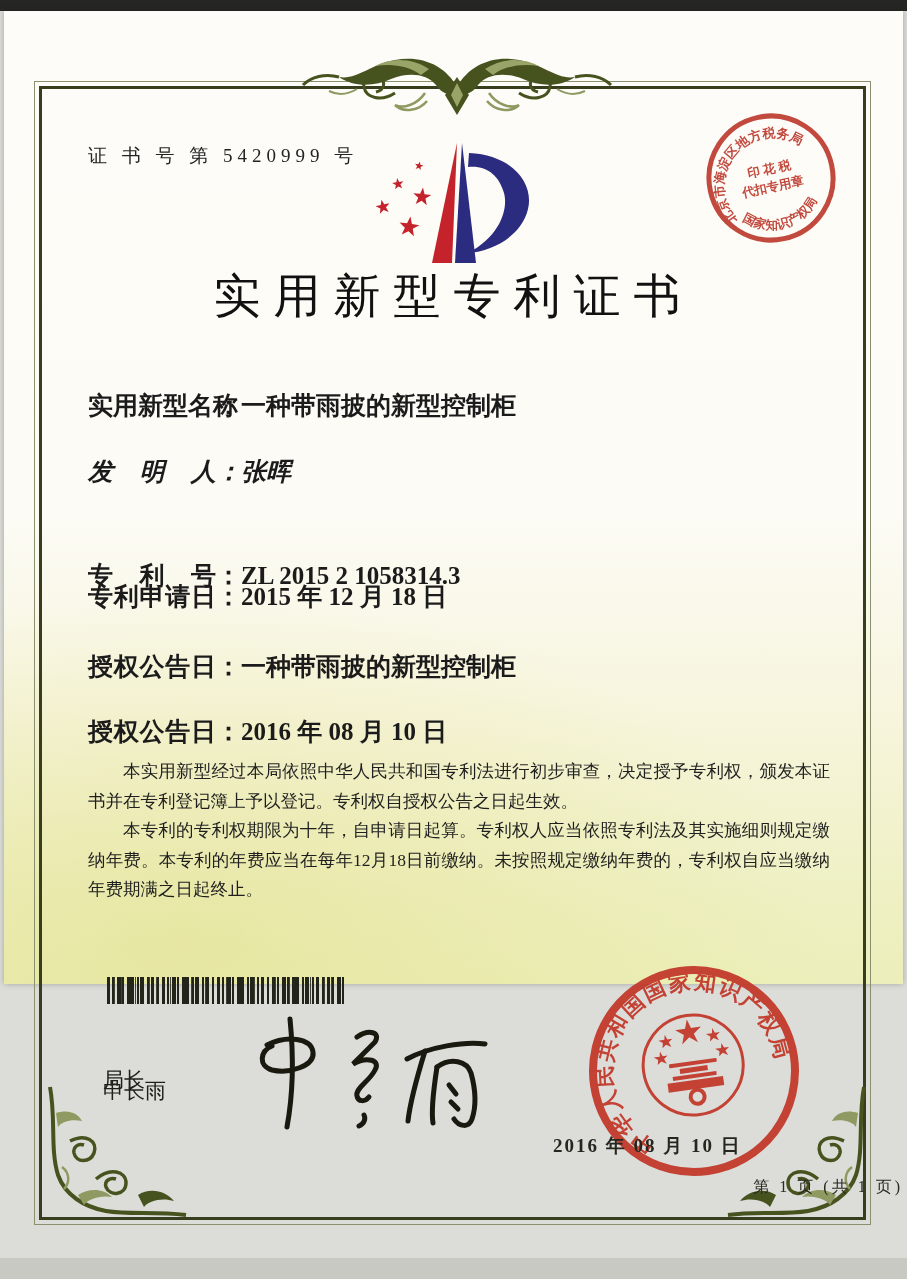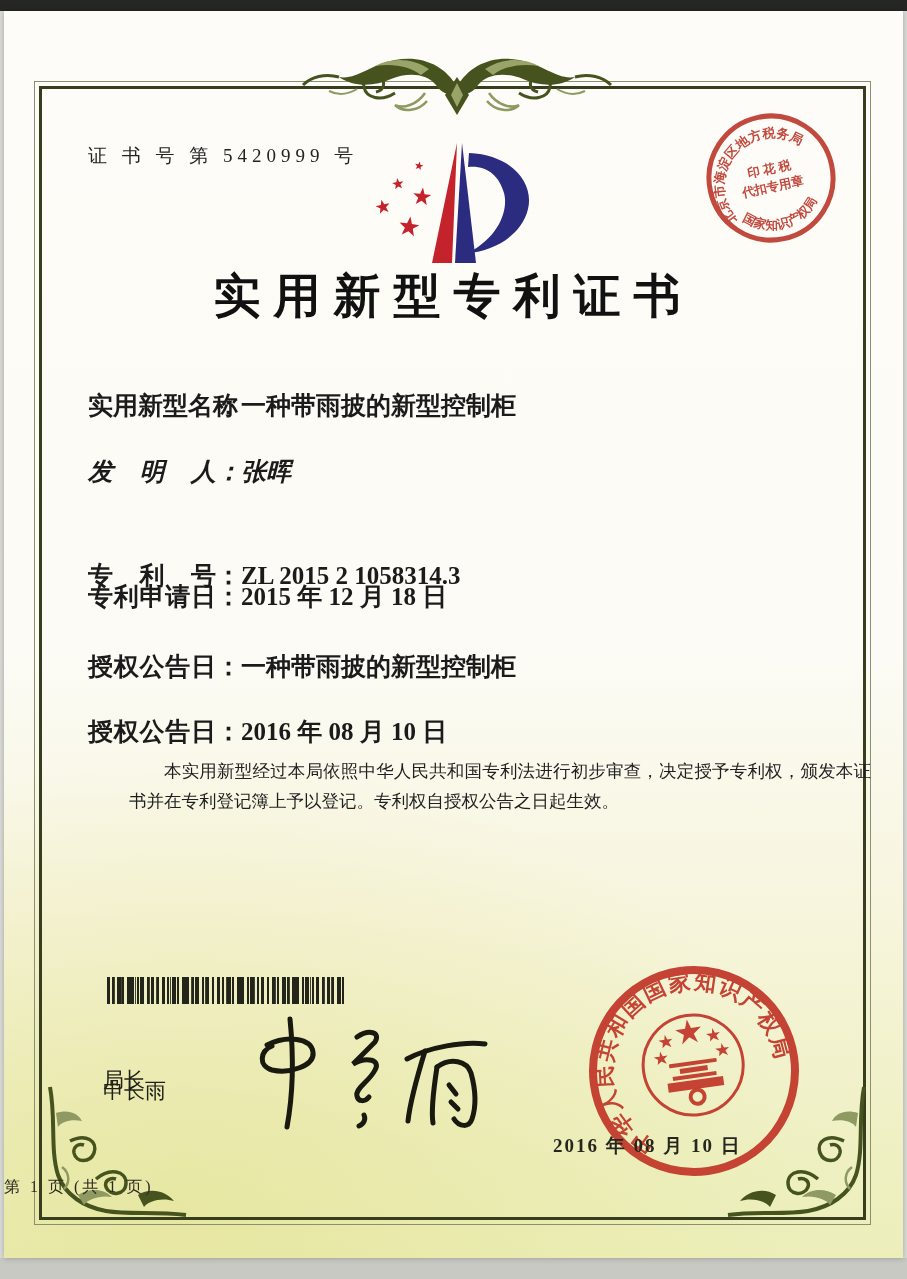--- a/index.html
+++ b/index.html
@@ -1,71 +1,71 @@
 <!DOCTYPE html>
 <html><head>
 <meta charset="utf-8">
 <style>
   html,body{margin:0;padding:0;}
   body{width:907px;height:1279px;overflow:hidden;background:#dcdcd8;
        font-family:"Liberation Serif","DejaVu Serif",serif;position:relative;}
   .photo-strip-top{position:absolute;left:0;top:0;width:907px;height:11px;background:#262624;}
   .photo-strip-bottom{position:absolute;left:0;top:1258px;width:907px;height:21px;background:#c9c9c4;}
-  .paper{position:absolute;left:4px;top:11px;width:899px;height:1247px;
+  .paper{position:absolute;left:4px;top:11px;width:899px;height:973px;
          background:
            radial-gradient(120% 60% at 20% 96%, rgba(226,224,140,.55) 0%, rgba(226,224,140,0) 60%),
            linear-gradient(180deg,#fdfcf8 0%,#fcfbf5 52%,#f7f5dd 72%,#eef0c2 92%,#ecefba 100%);
          box-shadow:0 0 6px rgba(0,0,0,.25);}
   
   .frame{position:absolute;left:30px;top:70px;width:835px;height:1142px;
          border:1px solid #8a8f6d;}
   .frame-inner{position:absolute;left:4px;top:4px;right:4px;bottom:4px;border:3px solid #363e1e;}
   .flourish-top{position:absolute;left:253px;top:24px;width:400px;height:96px;}
   .corner-flourish{position:absolute;width:150px;height:148px;}
   .corner-flourish.left{left:38px;top:1072px;}
   .corner-flourish.right{left:718px;top:1072px;transform:scaleX(-1);}
   
   .cert-no{position:absolute;left:84px;top:132px;font-size:19px;letter-spacing:5px;color:#232323;}
   .logo{position:absolute;left:352px;top:130px;width:210px;height:124px;}
   .doc-title{position:absolute;left:0;top:254px;width:899px;text-align:center;
-             font-size:47px;font-weight:bold;color:#111;letter-spacing:13px;}
+             font-size:47px;font-weight:normal;color:#111;letter-spacing:13px;}
   
   .fields{position:absolute;left:84px;top:0;width:760px;}
   .field{position:absolute;left:0;font-size:25px;font-weight:600;color:#1b1b1b;white-space:nowrap;}
   .field .flabel{display:inline-block;width:128px;text-align:justify;text-align-last:justify;vertical-align:top;}
   .field:nth-of-type(1){top:378px;}
   .field:nth-of-type(2){top:444px;font-style:italic;}
   .field:nth-of-type(3){top:508px;margin-top:40px;}
   .field:nth-of-type(4){top:569px;}
   .field:nth-of-type(5){top:639px;}
   .field:nth-of-type(6){top:704px;}
   
   .body-text{position:absolute;left:84px;top:746px;width:742px;font-size:17.5px;
-             line-height:29.5px;color:#1f1f1f;font-weight:500;text-align:justify;margin-left:41px;}
+             line-height:29.5px;color:#1f1f1f;font-weight:500;text-align:justify;}
   .body-text p{margin:0;text-indent:2em;}
   
   .barcode{position:absolute;left:103px;top:966px;width:237px;height:27px;
            background:
             repeating-linear-gradient(90deg,#23251a 0 2px,transparent 2px 5px),
             repeating-linear-gradient(90deg,#23251a 0 3px,transparent 3px 11px),
             repeating-linear-gradient(90deg,rgba(35,37,26,.85) 0 1px,transparent 1px 7px);}
   
   .director-title{position:absolute;left:99px;top:1030px;font-size:21px;color:#20201a;
                   font-family:"Liberation Sans","DejaVu Sans",sans-serif;margin-top:25px;}
   .director-name{position:absolute;left:99px;top:1066px;font-size:21px;color:#20201a;
                  font-family:"Liberation Sans","DejaVu Sans",sans-serif;}
   .signature{position:absolute;left:233px;top:998px;width:272px;height:122px;}
   
   .stamp-top{position:absolute;left:696px;top:96px;width:142px;height:142px;
              transform:rotate(-12deg);opacity:.92;}
   .seal-bottom{position:absolute;left:580px;top:950px;width:220px;height:220px;
                transform:rotate(-8deg);opacity:.95;}
   .seal-date{position:absolute;left:549px;top:1122px;width:250px;font-size:19px;font-weight:600;
              letter-spacing:2px;color:#26261e;white-space:nowrap;}
-  .page-footer{position:absolute;left:0;top:1166px;width:899px;text-align:left;
+  .page-footer{position:absolute;left:0;top:1166px;width:899px;text-align:right;
                font-size:16px;letter-spacing:3px;color:#2a2a22;}
 </style>
 </head>
 <body>
 
 <div class="photo-strip-top"></div>
 <div class="photo-strip-bottom"></div>
 
 <div class="paper">
 
@@ -157,20 +157,21 @@
     <div class="field">
       <span class="flabel">授权公告日</span><span>：</span><span>一种带雨披的新型控制柜</span>
     </div>
     <div class="field">
       <span class="flabel">授权公告日</span><span>：</span><span>2016 年 08 月 10 日</span>
     </div>
   </div>
 
   <div class="body-text">
     <p>本实用新型经过本局依照中华人民共和国专利法进行初步审查，决定授予专利权，颁发本证书并在专利登记簿上予以登记。专利权自授权公告之日起生效。</p>
+    <p>本专利的专利权期限为十年，自申请日起算。专利权人应当依照专利法及其实施细则规定缴纳年费。本专利的年费应当在每年12月18日前缴纳。未按照规定缴纳年费的，专利权自应当缴纳年费期满之日起终止。</p>
   </div>
 
   <div class="barcode"></div>
 
   <div class="director-title">局长</div>
   <div class="director-name">申长雨</div>
 
   <svg class="signature" viewBox="0 0 272 122">
     <g fill="none" stroke="#191910" stroke-width="5" stroke-linecap="round">
       <path d="M30,36 C50,26 74,29 76,43 C78,57 52,65 35,61 C21,57 23,42 35,37"></path>

